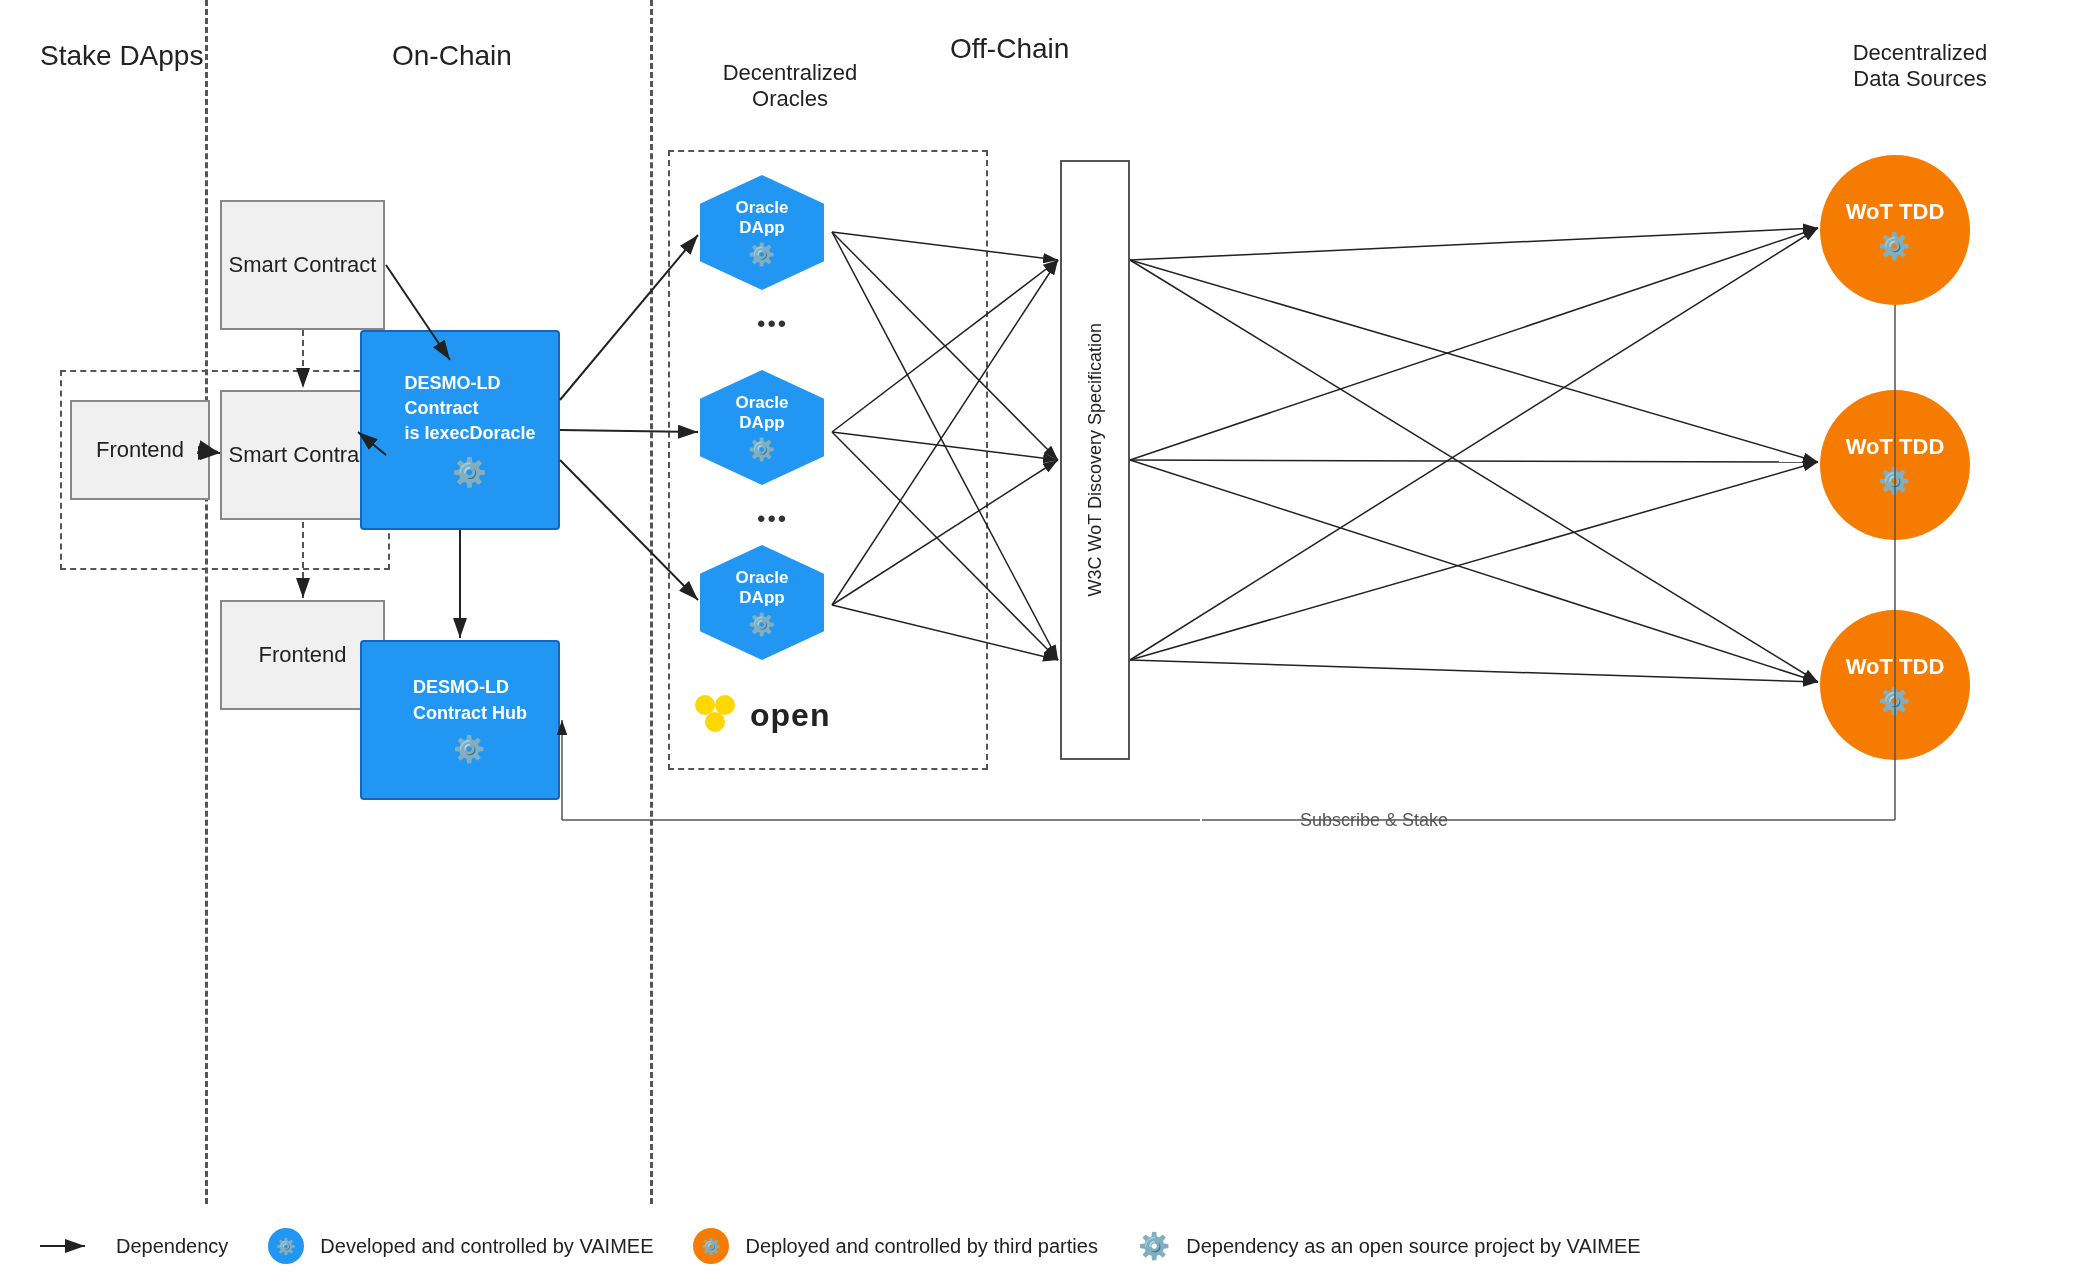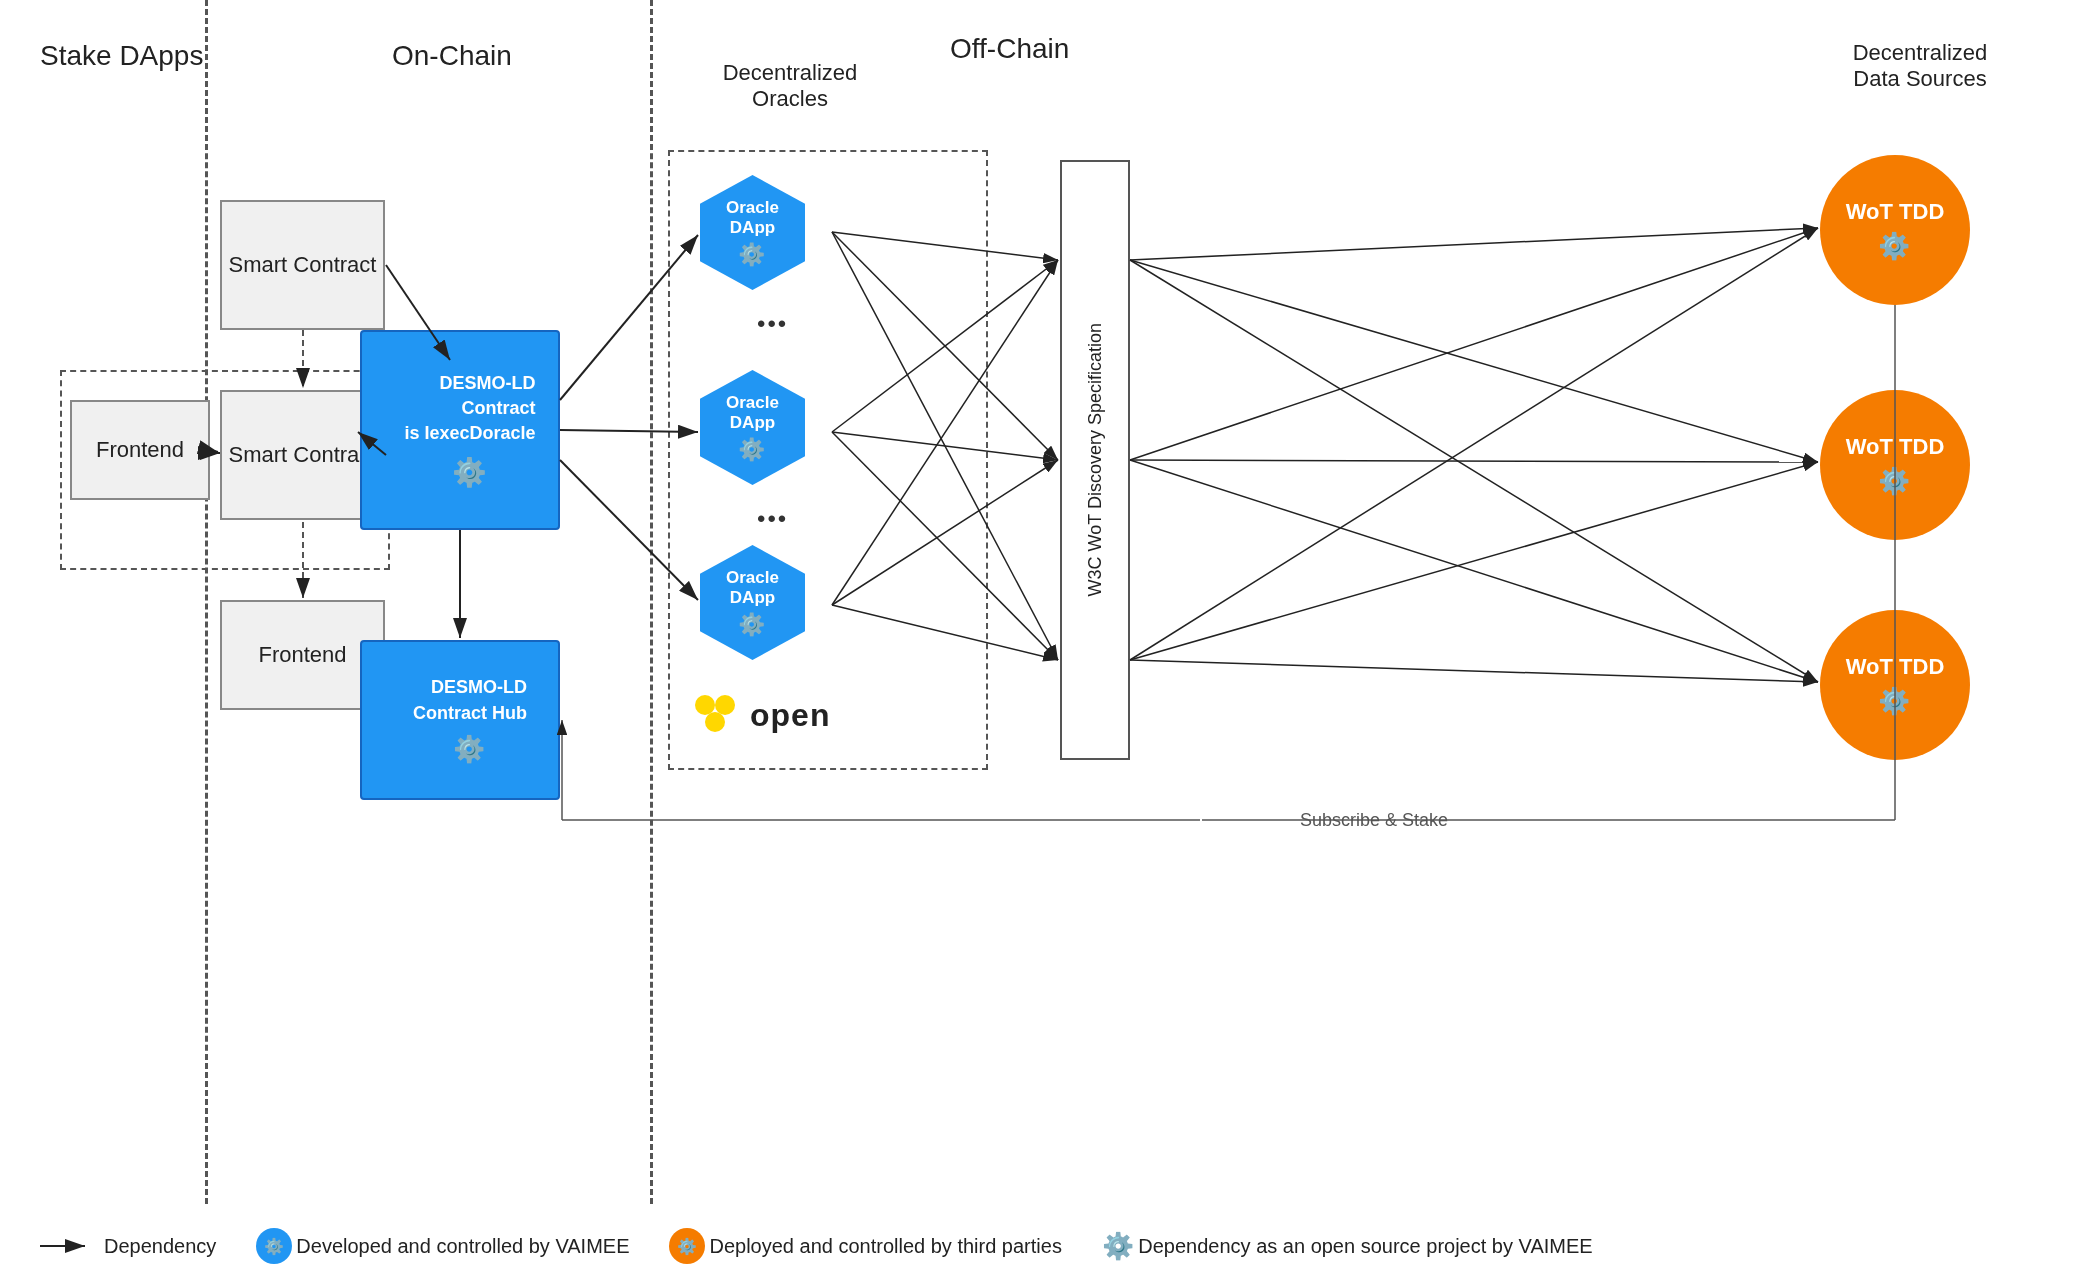--- a/index.html
+++ b/index.html
@@ -30,21 +30,21 @@
       top: 0;
       bottom: 80px;
     }
     
     .box {
       position: absolute;
       display: flex;
       flex-direction: column;
       align-items: center;
       justify-content: center;
-      text-align: right;
+      text-align: left;
       border: 2px solid #888;
       background: #f0f0f0;
       font-size: 22px;
       color: #222;
     }
     .box.blue {
       background: #2196F3;
       color: #fff;
       border: 2px solid #1565C0;
       font-size: 22px;
@@ -57,21 +57,21 @@
       display: flex;
       flex-direction: column;
       align-items: center;
       justify-content: center;
       text-align: center;
       font-size: 20px;
       font-weight: bold;
       color: #fff;
     }
     .hex-shape {
-      width: 105px;
+      width: 124px;
       height: 115px;
       background: #2196F3;
       clip-path: polygon(50% 0%, 100% 25%, 100% 75%, 50% 100%, 0% 75%, 0% 25%);
       display: flex;
       flex-direction: column;
       align-items: center;
       justify-content: center;
       color: #fff;
       font-size: 19px;
       font-weight: bold;
@@ -125,21 +125,21 @@
       left: 40px;
       display: flex;
       align-items: center;
       gap: 40px;
       font-size: 20px;
       color: #222;
     }
     .legend-item {
       display: flex;
       align-items: center;
-      gap: 4px;
+      gap: 16px;
     }
     
     .arrows-svg {
       position: absolute;
       top: 0;
       left: 0;
       width: 2080px;
       height: 1284px;
       pointer-events: none;
     }

